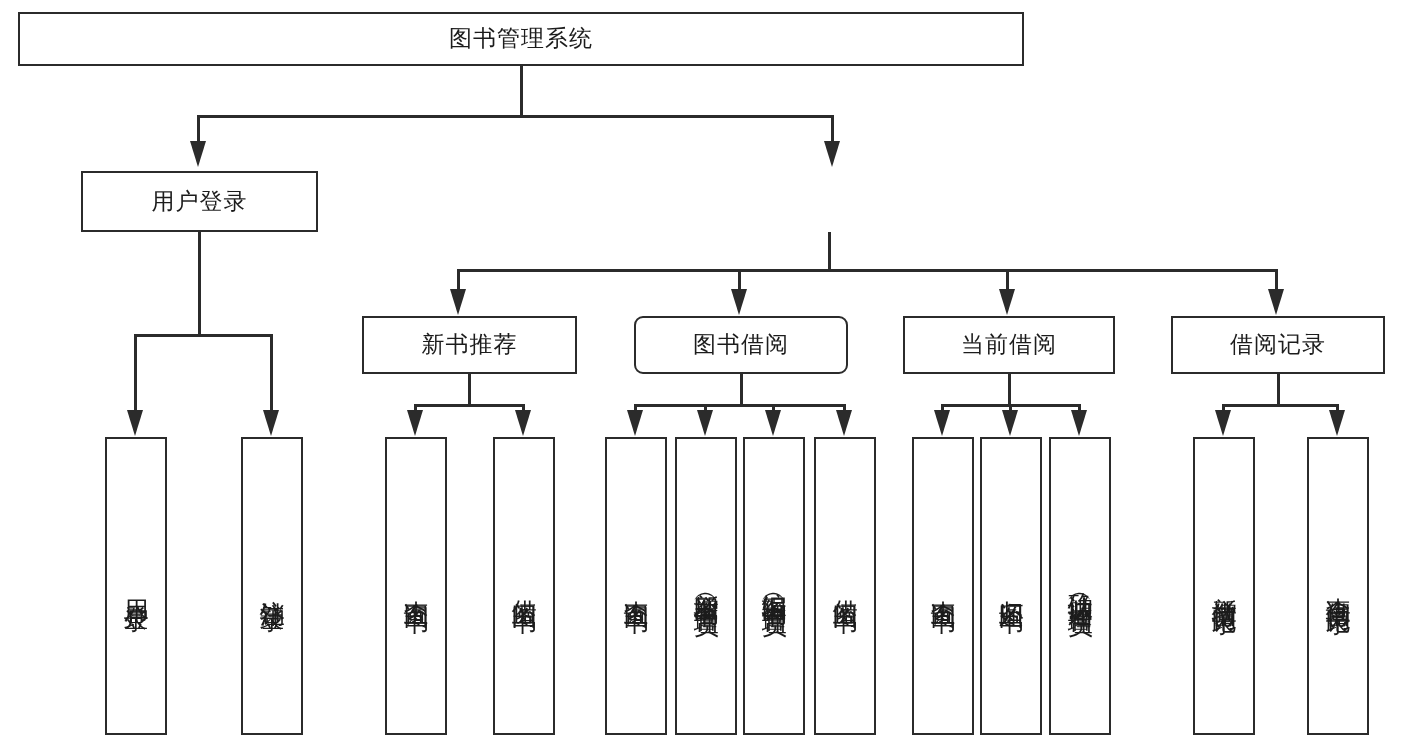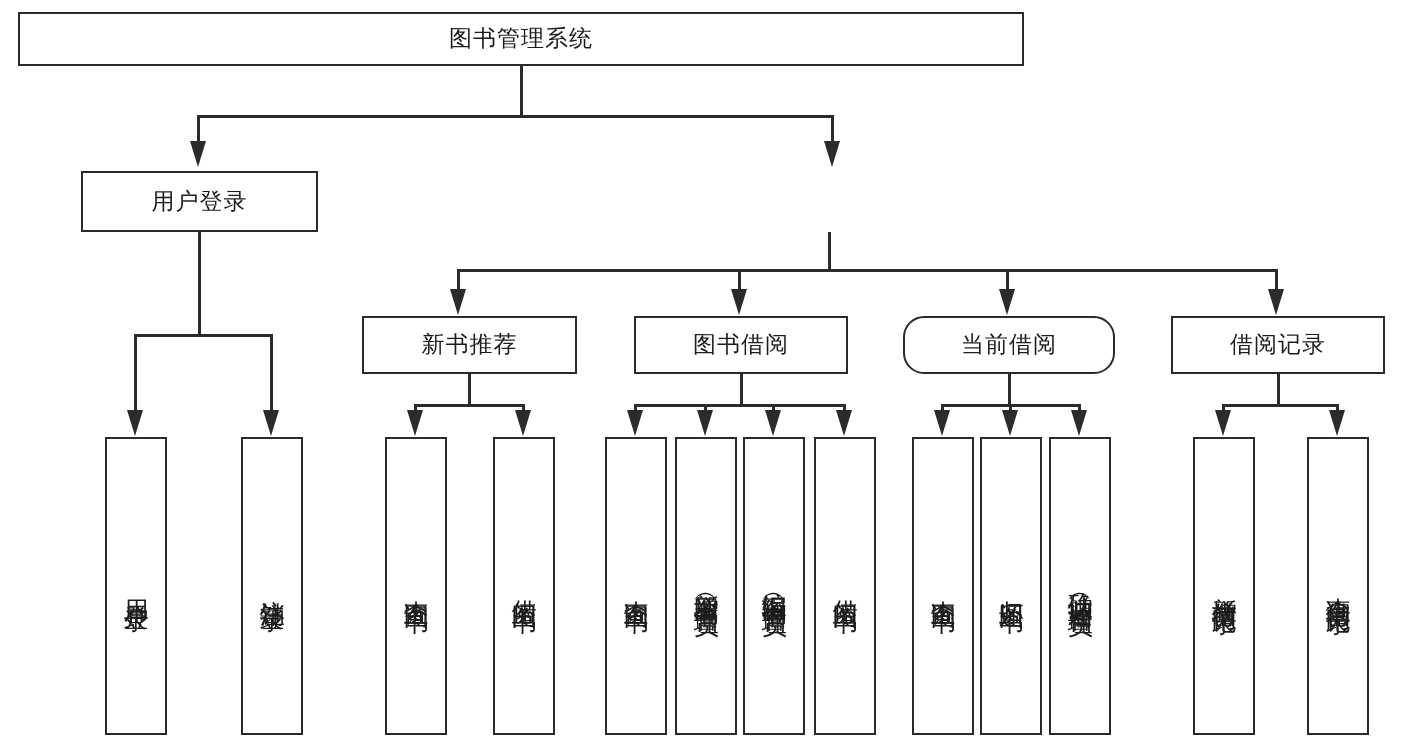--- a/index.html
+++ b/index.html
@@ -114,24 +114,24 @@
 
   <div class="ln vline" style="left:1006px; top:269px; width:3px; height:22px;"></div>
   <div class="arrow" style="left:999px; top:289px;"></div>
 
   <div class="ln vline" style="left:1275px; top:269px; width:3px; height:22px;"></div>
   <div class="arrow" style="left:1268px; top:289px;"></div>
 
   <div class="node horiz" style="left:362px; top:316px; width:215px; height:58px;">
     <span>新书推荐</span>
   </div>
-  <div class="node horiz" style="left:634px; top:316px; width:214px; height:58px;">
+  <div class="node horiz" style="left:634px; top:316px; width:214px; height:58px;border-radius:9px;">
     <span>图书借阅</span>
   </div>
-  <div class="node horiz" style="left:903px; top:316px; width:212px; height:58px;border-radius:21px;">
+  <div class="node horiz" style="left:903px; top:316px; width:212px; height:58px;">
     <span>当前借阅</span>
   </div>
   <div class="node horiz" style="left:1171px; top:316px; width:214px; height:58px;text-align:center;">
     <span>借阅记录</span>
   </div>
 
   <div class="ln vline" style="left:468px; top:374px; width:3px; height:32px;"></div>
   <div class="ln hline" style="left:414px; top:404px; width:111px; height:3px;"></div>
   <div class="ln vline" style="left:414px; top:404px; width:3px; height:8px;"></div>
   <div class="arrow" style="left:407px; top:410px;"></div>

